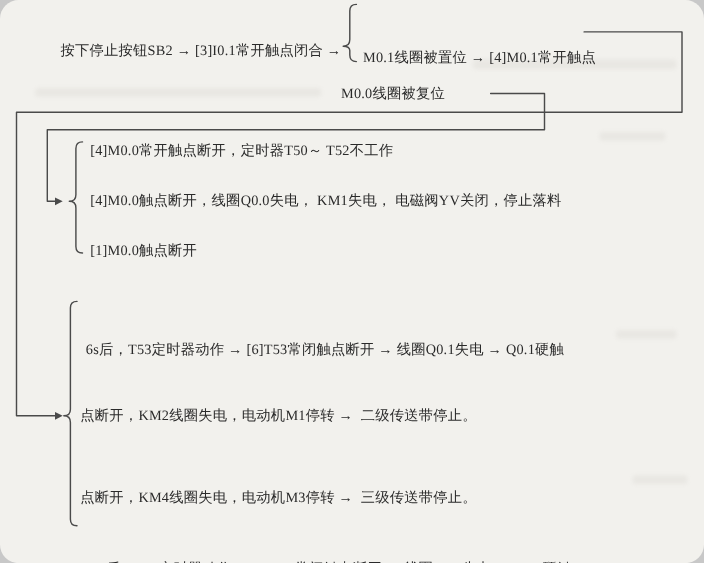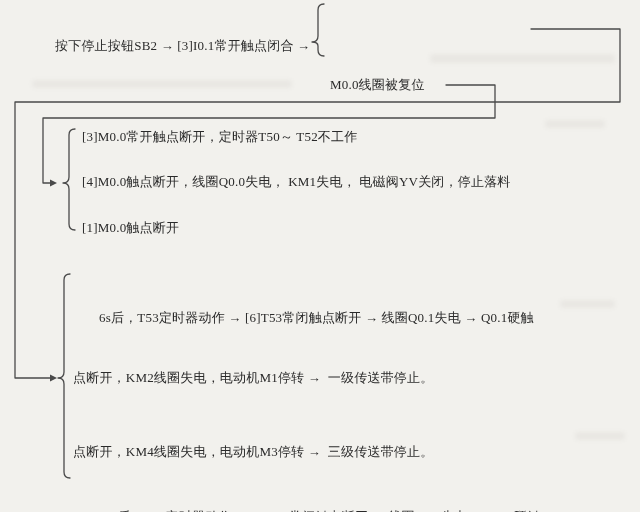--- a/index.html
+++ b/index.html
@@ -5,30 +5,31 @@
   html,body{margin:0;padding:0;}
   body{background:#c8c8c8;}
   .page{
     position:relative;
     width:640px;height:512px;
     margin:0 auto;
     background:#f2f1ed;
     overflow:hidden;
     font-family:"Liberation Serif","DejaVu Serif",serif;
     color:#2a2a2a;
+    border-radius:17px;
   }
   .txt{
     position:absolute;
     font-size:13px;
     line-height:20px;
     letter-spacing:0.2px;
     white-space:pre;
     color:#2a2a2a;
   }
-  .txt .l1{padding-left:5px;margin-left:21px;}
+  .txt .l1{padding-left:5px;}
   svg.connectors{position:absolute;left:0;top:0;}
   .smudge{
     position:absolute;
     background:#9a948c;
     opacity:0.10;
     filter:blur(2px);
     border-radius:3px;
     pointer-events:none;
   }
 </style>
@@ -58,31 +59,32 @@
 
   <div class="smudge" style="left:430px;top:54px;width:185px;height:9px"></div>
   <div class="smudge" style="left:32px;top:80px;width:260px;height:8px"></div>
   <div class="smudge" style="left:545px;top:120px;width:60px;height:8px"></div>
   <div class="smudge" style="left:560px;top:300px;width:55px;height:8px"></div>
   <div class="smudge" style="left:575px;top:432px;width:50px;height:8px"></div>
 
   <div class="txt" style="left:55px;top:36px">按下停止按钮SB2 → [3]I0.1常开触点闭合 →</div>
 
   <div class="txt" style="left:330px;top:2px">
+    <div>M0.1线圈被置位 → [4]M0.1常开触点</div>
   </div>
 
-  <div class="txt" style="left:330px;top:75px">M0.0线圈被复位</div>
+  <div class="txt" style="left:310px;top:75px">M0.0线圈被复位</div>
 
-  <div class="txt" style="left:82px;top:127px">[3]M0.0常开触点断开，定时器T50～ T52不工作</div>
+  <div class="txt" style="left:82px;top:127px">[4]M0.0常开触点断开，定时器T50～ T52不工作</div>
   <div class="txt" style="left:82px;top:172px">[4]M0.0触点断开，线圈Q0.0失电， KM1失电， 电磁阀YV关闭，停止落料</div>
   <div class="txt" style="left:82px;top:218px">[1]M0.0触点断开</div>
 
   <div class="txt" style="left:73px;top:268px">
     <div class="l1">6s后，T53定时器动作 → [6]T53常闭触点断开 → 线圈Q0.1失电 → Q0.1硬触</div>
-    <div>点断开，KM2线圈失电，电动机M1停转 →  一级传送带停止。</div>
+    <div>点断开，KM2线圈失电，电动机M1停转 →  二级传送带停止。</div>
   </div>
   <div class="txt" style="left:73px;top:402px">
     <div>点断开，KM4线圈失电，电动机M3停转 →  三级传送带停止。</div>
   </div>
   <div class="txt" style="left:73px;top:467px">
     <div class="l1">18s后，T56定时器动作 → [9]T56常闭触点断开 → 线圈Q0.4失电 → Q0.4硬触</div>
     
   </div>
 
 </div>

